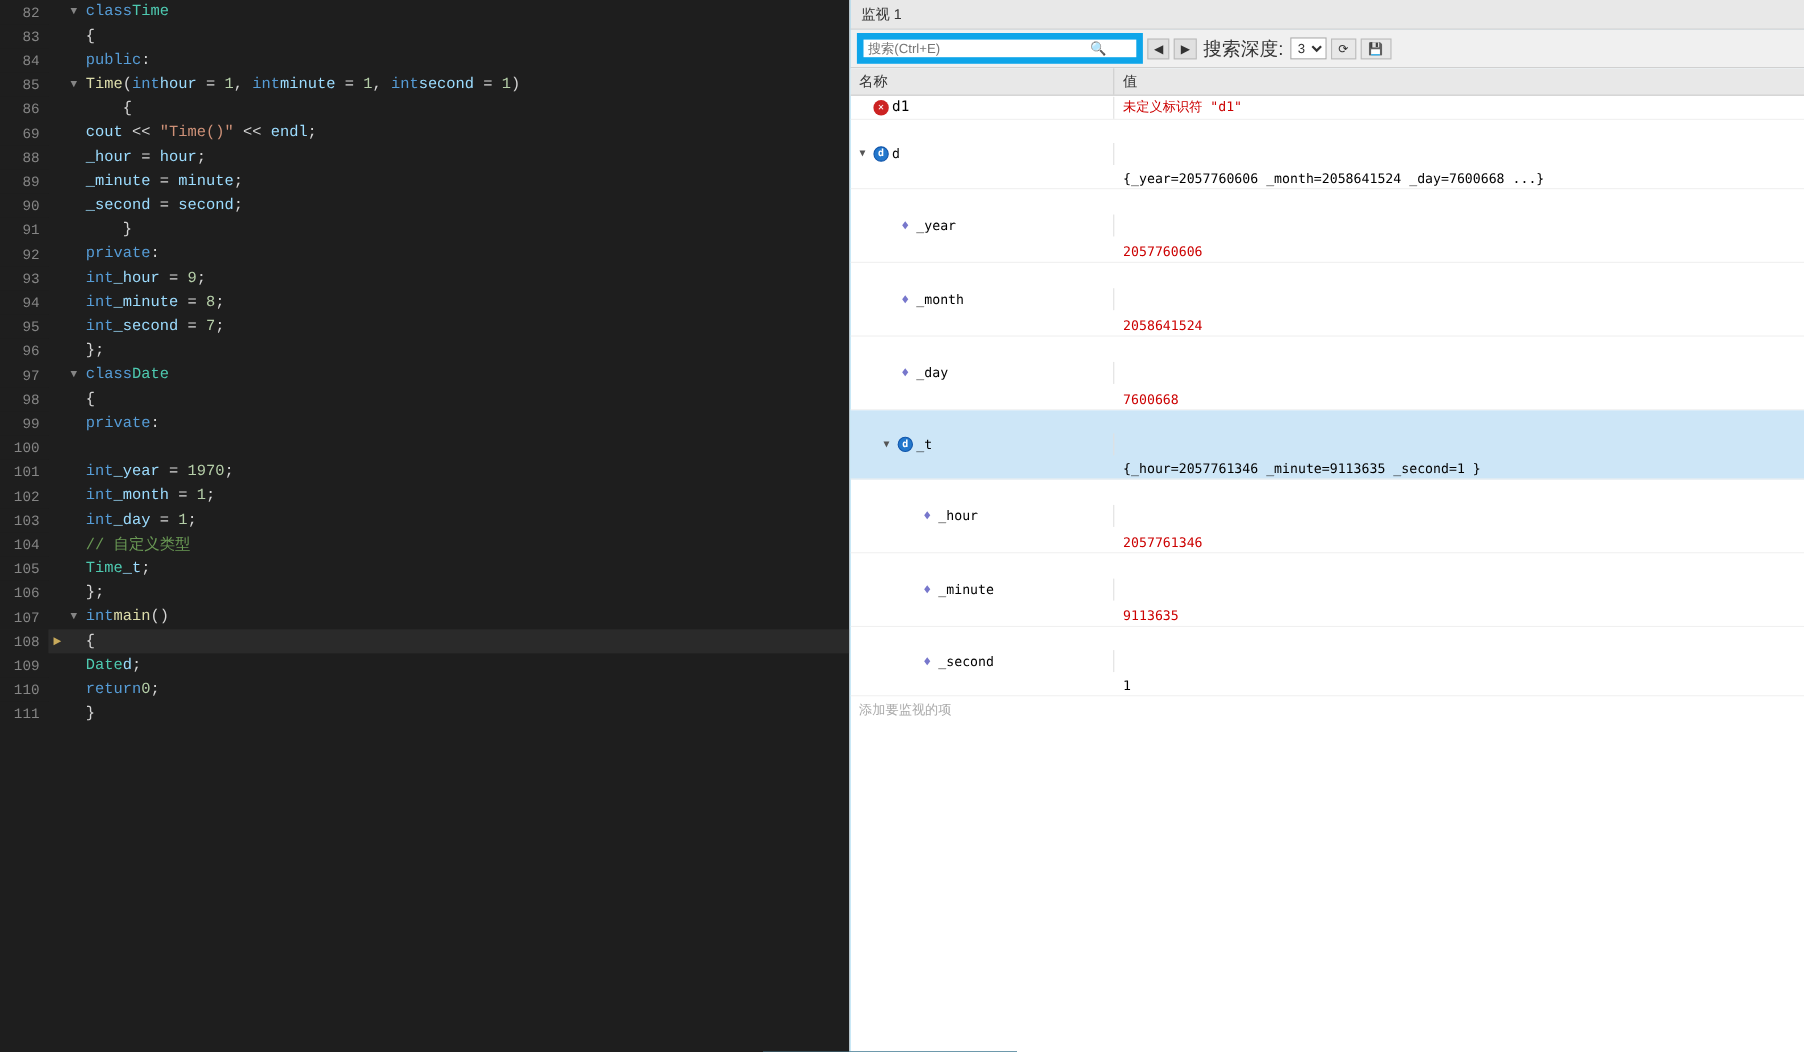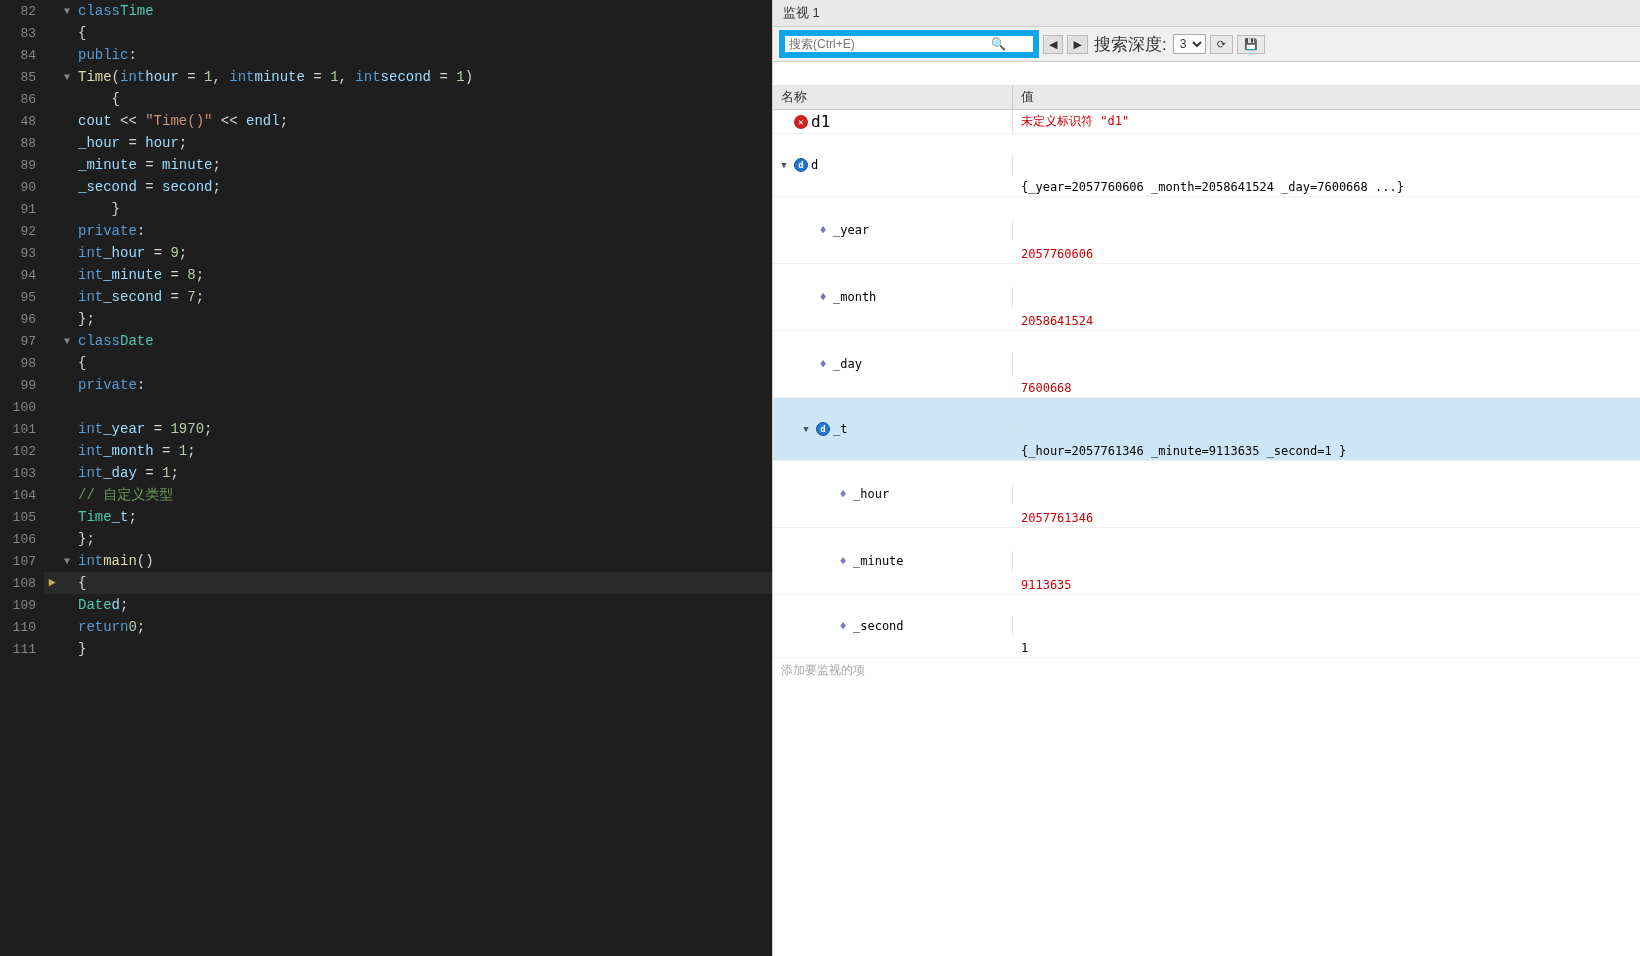--- a/index.html
+++ b/index.html
@@ -195,21 +195,20 @@
       background: white;
     }
 
     .watch-header {
       display: flex;
       background: #e8e8e8;
       border-bottom: 1px solid #ccc;
       font-family: Liberation Mono, monospace;
       font-size: 13px;
       color: #333;
-      margin-top: 23px;
     }
 
     .watch-col-name {
       width: 240px;
       min-width: 240px;
       padding: 3px 8px;
       border-right: 1px solid #ccc;
       font-weight: normal;
     }
 
@@ -319,21 +318,21 @@
         <div class="fold-indicator" style="color: rgb(133, 133, 133);">▼</div>
         <div class="code-content">    <span class="fn">Time</span><span class="punct">(</span><span class="kw">int</span> <span class="var">hour</span> = <span class="num">1</span>, <span class="kw">int</span> <span class="var">minute</span> = <span class="num">1</span>, <span class="kw">int</span> <span class="var">second</span> = <span class="num">1</span><span class="punct">)</span></div>
       </div>
       <div class="code-line">
         <div class="line-gutter">86</div>
         <div class="line-arrow"></div>
         <div class="fold-indicator"></div>
         <div class="code-content"><span class="punct">    {</span></div>
       </div>
       <div class="code-line">
-        <div class="line-gutter">48</div>
+        <div class="line-gutter">69</div>
         <div class="line-arrow"></div>
         <div class="fold-indicator"></div>
         <div class="code-content">        <span class="var">cout</span><span class="op"> &lt;&lt; </span><span class="str">"Time()"</span><span class="op"> &lt;&lt; </span><span class="var">endl</span><span class="punct">;</span></div>
       </div>
       <div class="code-line">
         <div class="line-gutter">88</div>
         <div class="line-arrow"></div>
         <div class="fold-indicator"></div>
         <div class="code-content">        <span class="var">_hour</span><span class="op"> = </span><span class="var">hour</span><span class="punct">;</span></div>
       </div>
@@ -508,21 +507,21 @@
       <div class="watch-col-name">名称</div>
       <div class="watch-col-value">值</div>
     </div>
     <div id="watch-rows-container">
     <div class="watch-row">
           <div class="watch-name-cell">
             <span class="expand-btn"></span>
             <span class="watch-icon">
               <span style="background:#cc2222;color:white;border-radius:50%;font-size:9px;font-weight:bold;width:14px;height:14px;display:flex;align-items:center;justify-content:center;">✕</span>
             </span>
-            <span style="font-family: Consolas, monospace; font-size: 16px; color: rgb(0, 0, 0); text-align: center;">d1</span>
+            <span style="font-family: Consolas, monospace; font-size: 13px; color: rgb(0, 0, 0); text-align: center;">d1</span>
           </div>
           <div class="watch-value-cell error-text" style="font-family: Consolas, monospace; font-size: 12px;">未定义标识符 "d1"</div>
         </div>
         <div class="watch-row">
           <div class="watch-name-cell">
             <span class="expand-btn">▼</span>
             <span class="watch-icon">
               <span style="background:#2277cc;color:white;border-radius:50%;font-size:9px;font-weight:bold;width:14px;height:14px;display:flex;align-items:center;justify-content:center;border:1px solid #1155aa;">d</span>
             </span>
             <span style="font-family: Consolas, monospace; font-size: 12px; color: rgb(0, 0, 0);">d</span>

